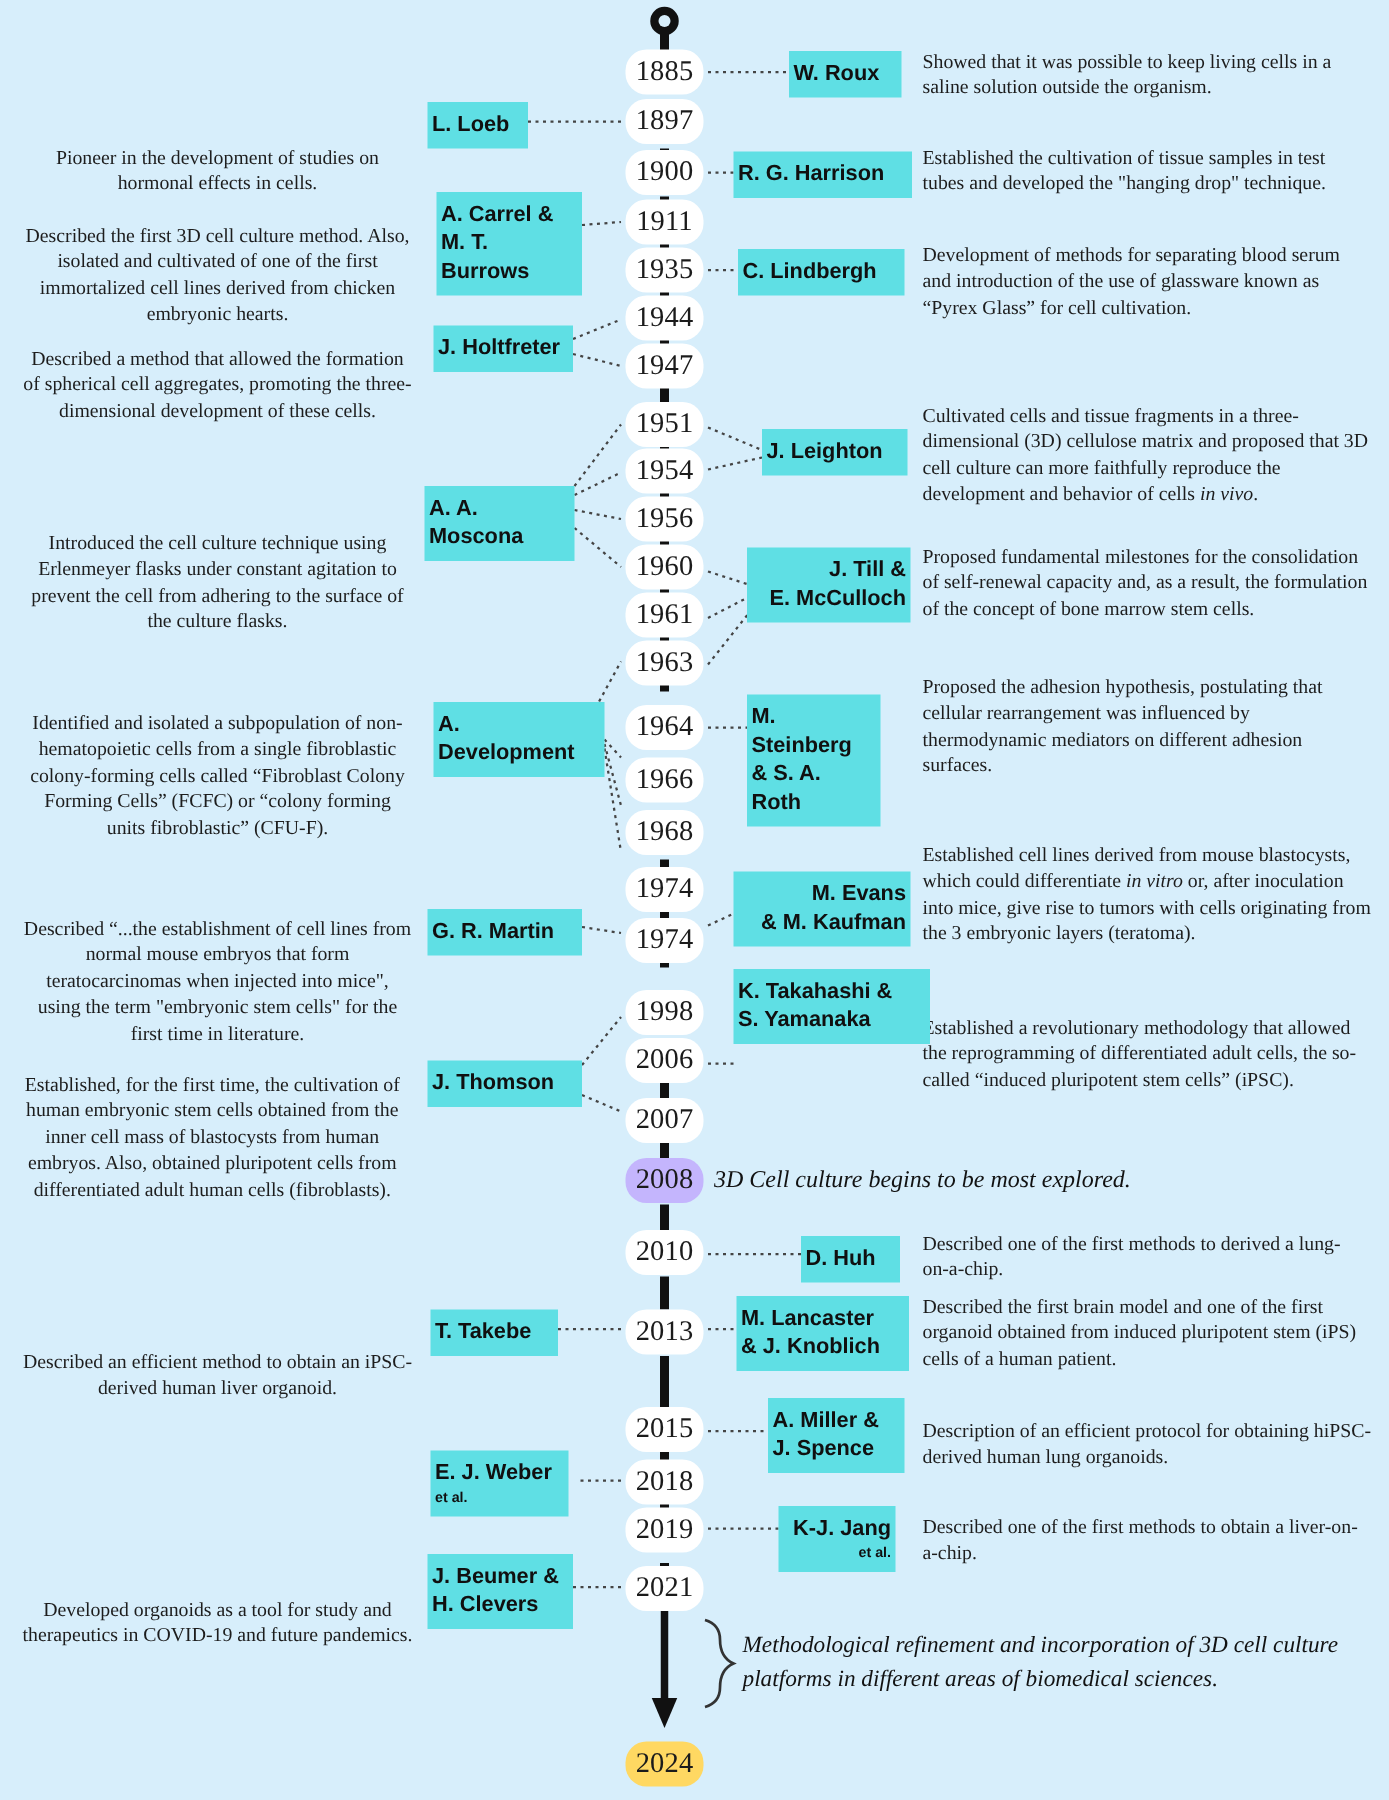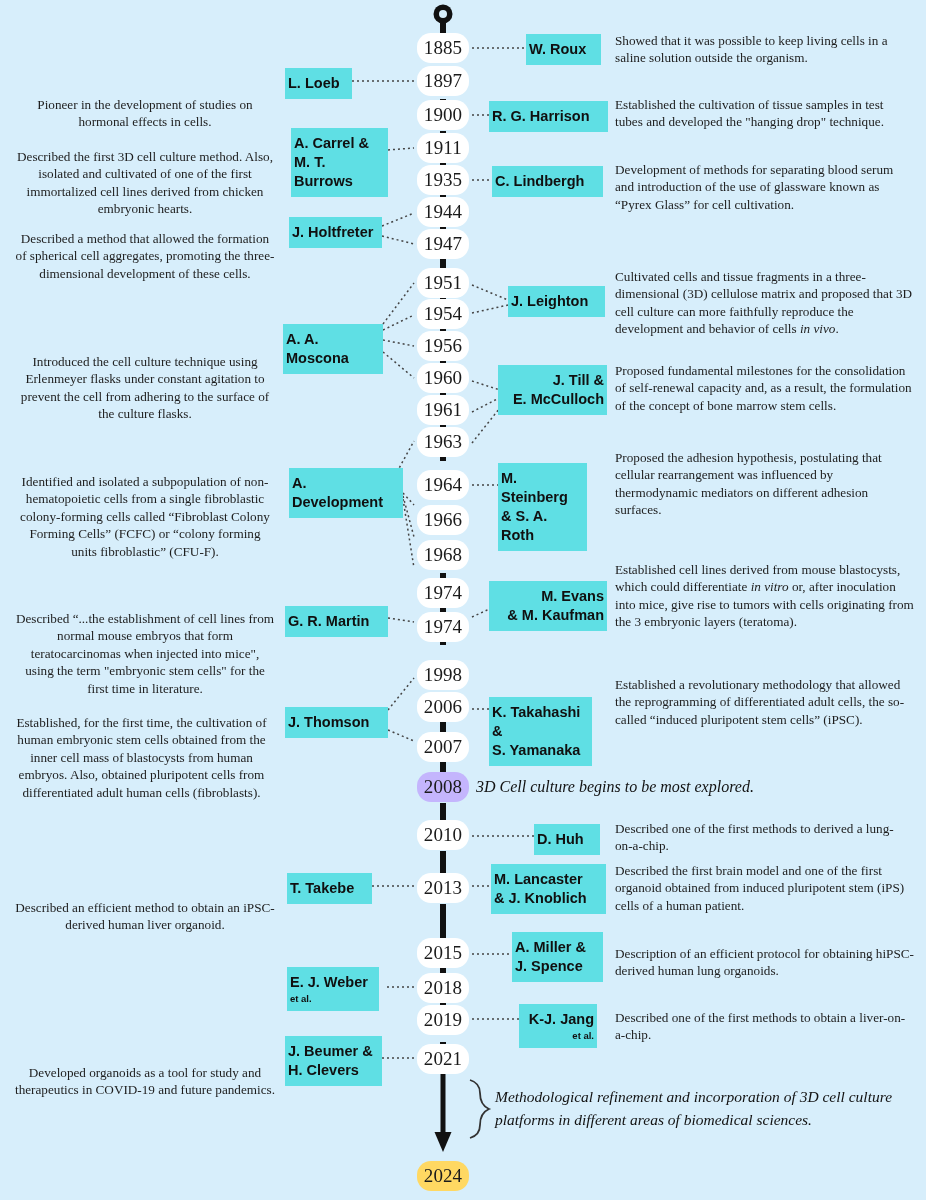--- a/index.html
+++ b/index.html
@@ -200,21 +200,21 @@
   <div class="chip l" style="left:526px;top:34px;width:75px">W. Roux</div>
   <div class="chip l" style="left:489px;top:101px;width:119px">R. G. Harrison</div>
   <div class="chip l" style="left:492px;top:166px;width:111px">C. Lindbergh</div>
   <div class="chip l" style="left:508px;top:286px;width:97px">J. Leighton</div>
   <div class="chip r" style="left:498px;top:365px;width:109px">J. Till &amp;
 E.  McCulloch</div>
   <div class="chip l" style="left:498px;top:463px;width:89px">M. Steinberg
 &amp; S. A. Roth</div>
   <div class="chip r" style="left:489px;top:581px;width:118px">M. Evans
 &amp; M. Kaufman</div>
-  <div class="chip l" style="left:489px;top:697px;width:103px">K. Takahashi &amp;
+  <div class="chip l" style="left:489px;top:646px;width:131px">K. Takahashi &amp;
 S. Yamanaka</div>
   <div class="chip l" style="left:534px;top:824px;width:66px">D. Huh</div>
   <div class="chip l" style="left:491px;top:864px;width:115px">M. Lancaster
 &amp; J. Knoblich</div>
   <div class="chip l" style="left:512px;top:932px;width:91px">A. Miller &amp;
 J. Spence</div>
   <div class="chip r" style="left:519px;top:1004px;width:78px"><span>K-J. Jang</span><span class="etal">et al.</span></div>
 
   <div class="chip l" style="left:285px;top:68px;width:67px">L. Loeb</div>
   <div class="chip l" style="left:291px;top:128px;width:97px">A. Carrel &amp;

